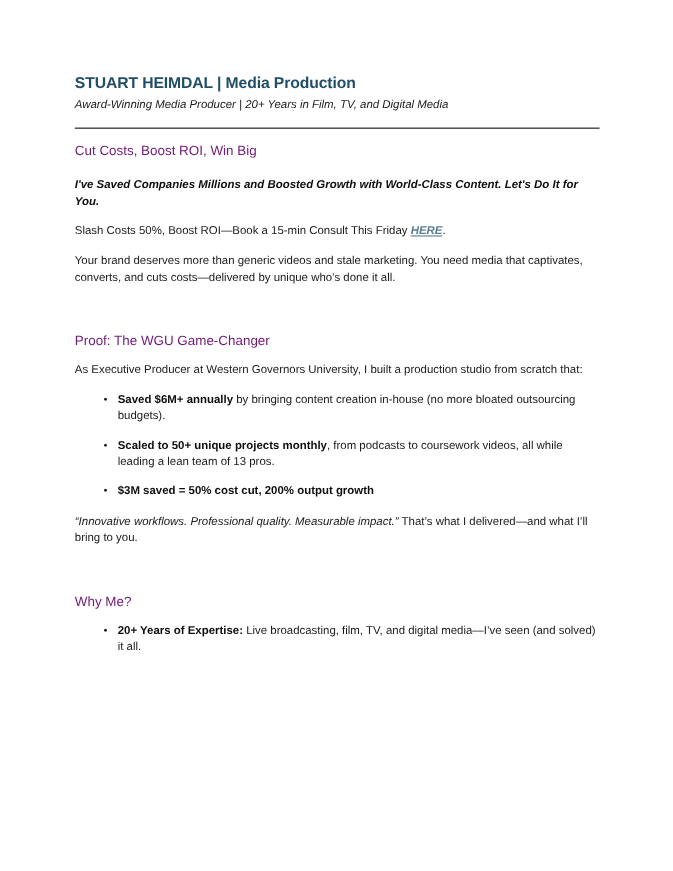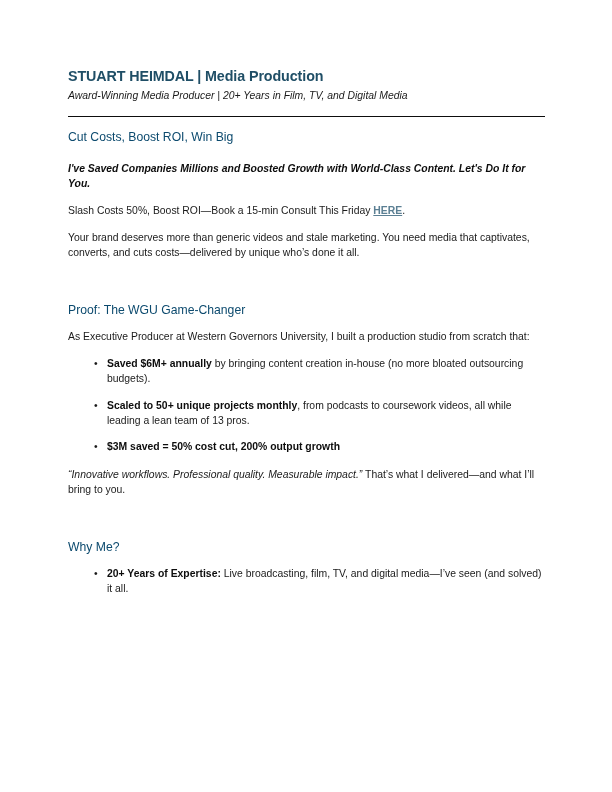--- a/index.html
+++ b/index.html
@@ -50,21 +50,21 @@
   }
   .rule {
     border: none;
     border-top: 1.1px solid #0d0d0d;
     margin: 13px 0 0 0;
     width: 100%;
   }
   .section-heading {
     font-size: 12.2px;
     font-weight: normal;
-    color: #0c4a6e;
+    color: #701a75;
     line-height: 1.3;
     margin: 13px 0 0 0;
   }
   .section-heading.spaced-top { margin-top: 42px; }
   p.body {
     font-size: 10.4px;
     line-height: 1.42;
     color: #1a1a1a;
     margin: 12px 0 0 0;
   }
@@ -73,20 +73,21 @@
     font-weight: bold;
     font-style: italic;
     line-height: 1.42;
     color: #0d0d0d;
     margin: 16px 0 0 0;
   }
   p.cta { margin-top: 13px; }
   .here-link {
     color: #5b7f93;
     font-weight: bold;
+    font-style: italic;
     text-decoration: underline;
   }
   ul.bullets {
     margin: 12px 0 0 0;
     padding: 0 0 0 39px;
     list-style: none;
   }
   ul.bullets li {
     position: relative;
     font-size: 10.4px;

